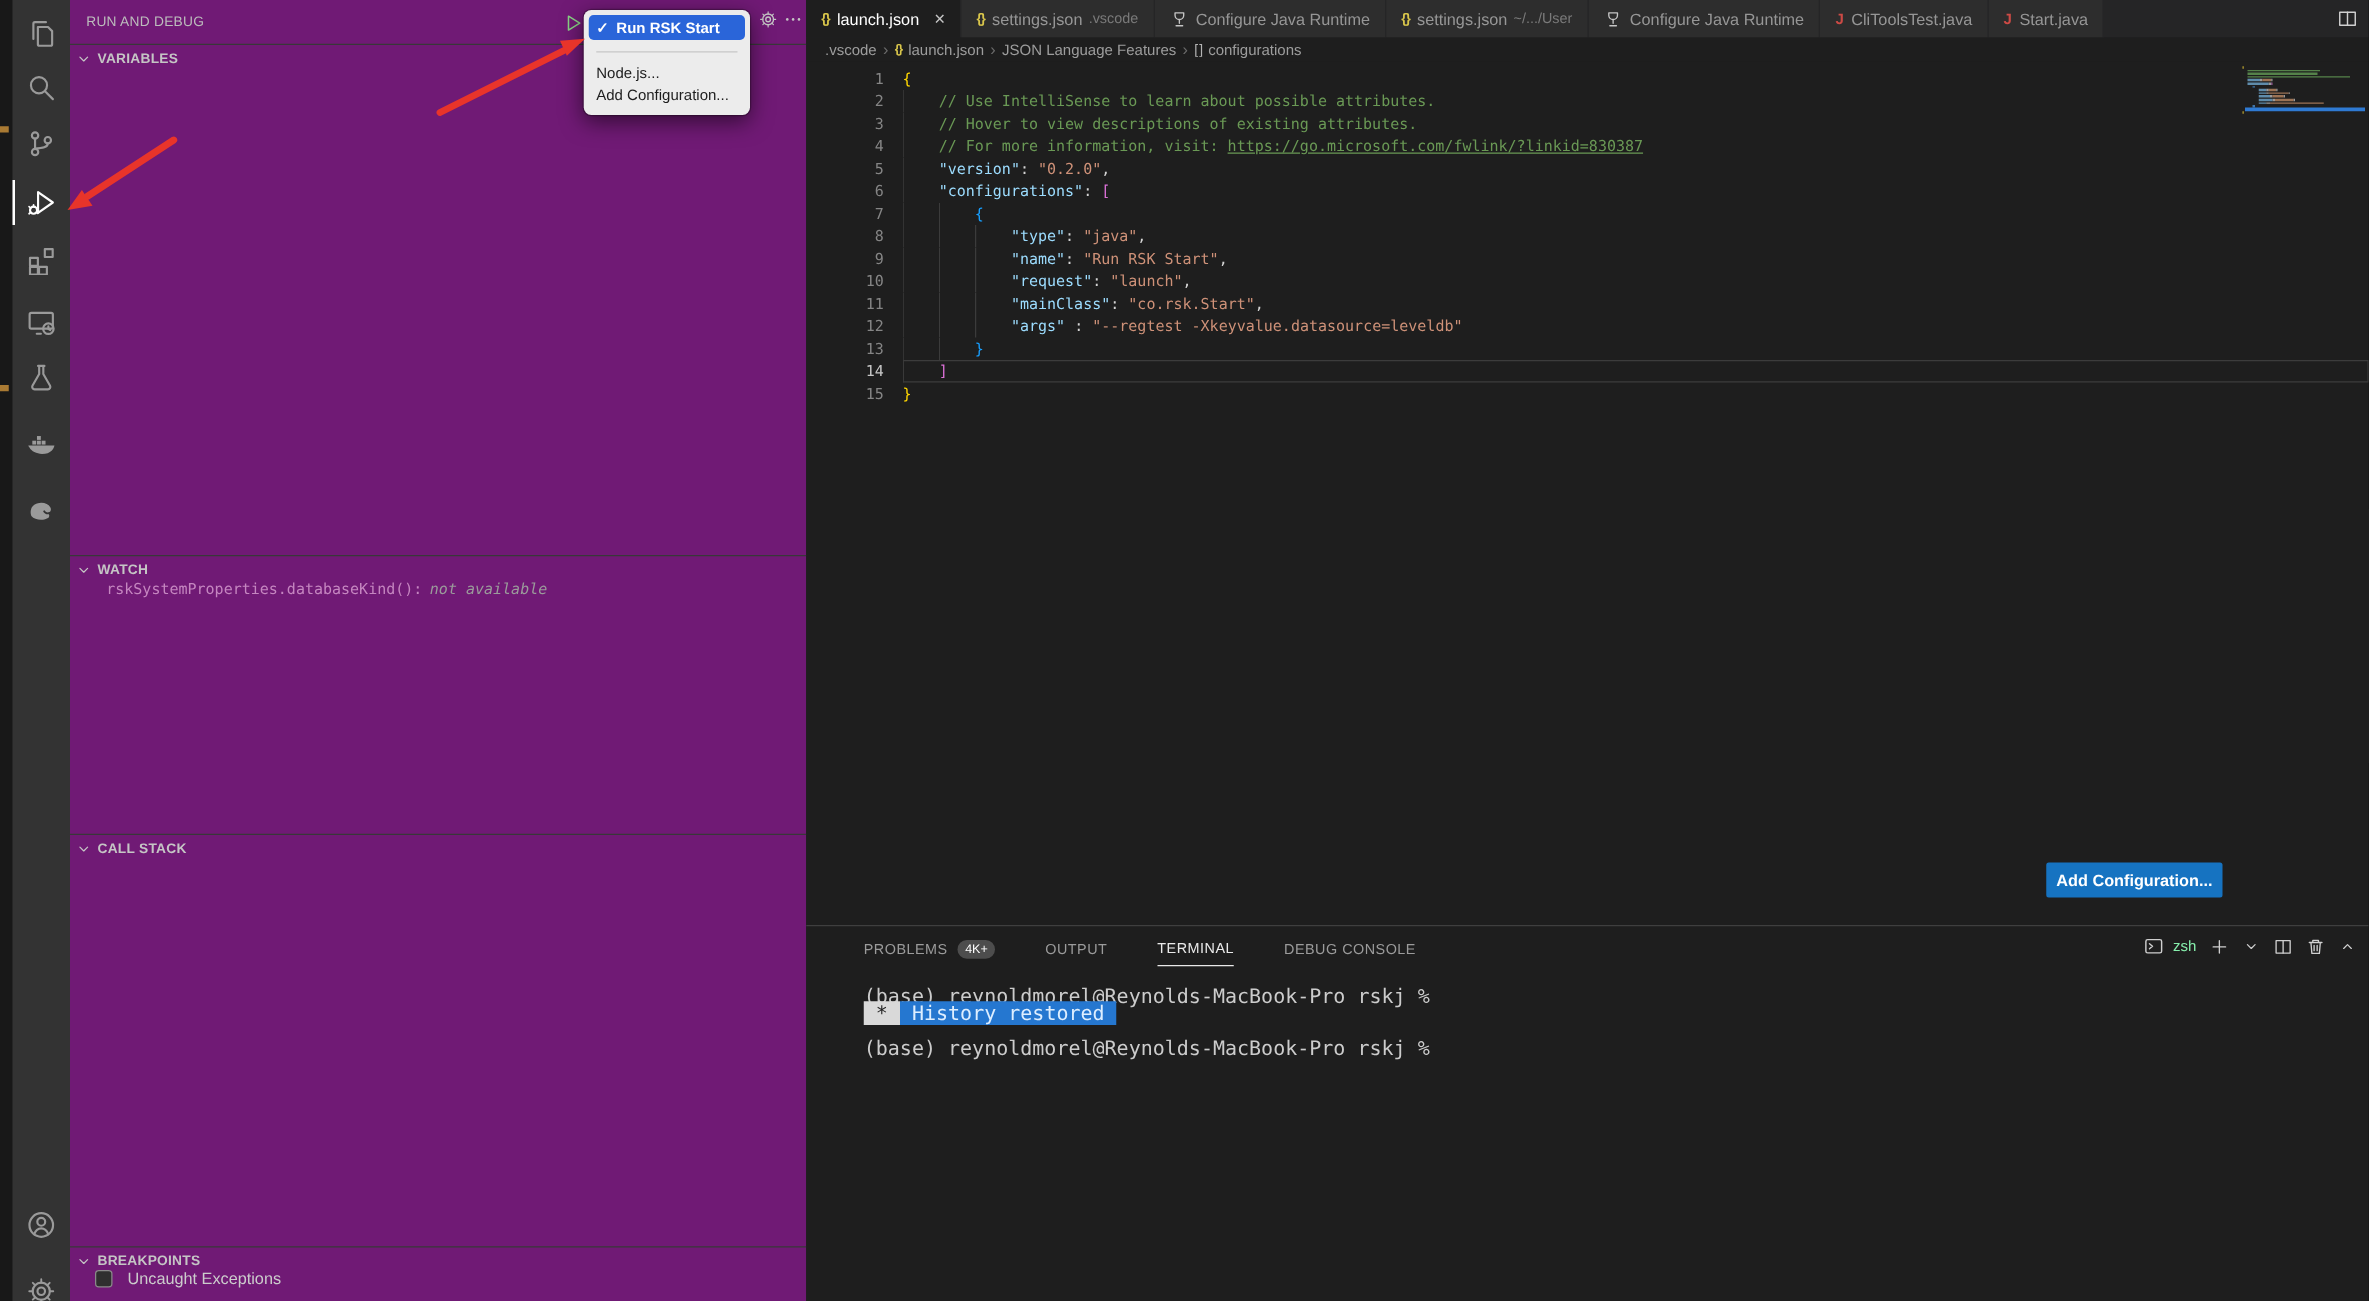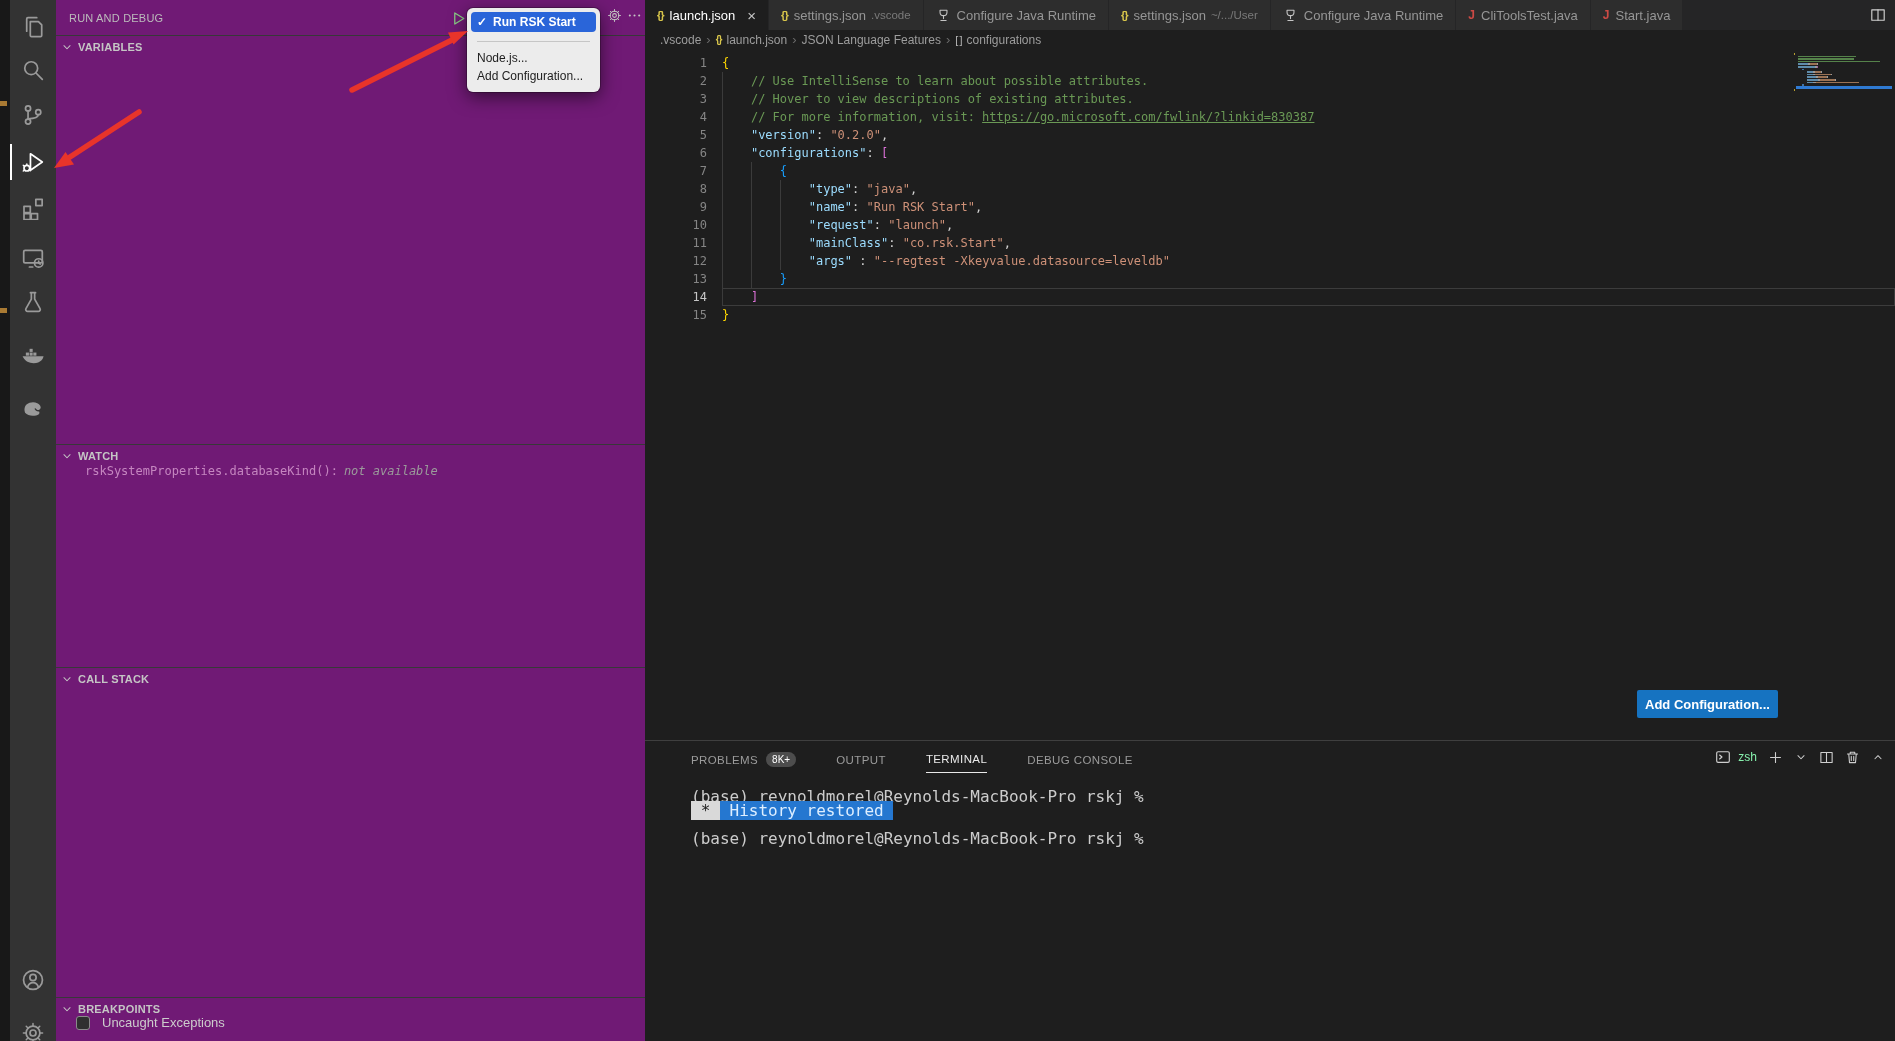--- a/index.html
+++ b/index.html
@@ -449,21 +449,21 @@
         <div class="mm-seg" style="top: 40.4px; left: 4px; width: 1.2px; background: rgb(184, 160, 47);"></div>
         <div class="mm-slider" style="top: 36.8px; left: 6px; width: 96px;"></div>
       </div>
     <button class="add-config-btn">Add Configuration...</button>
   </div>
 
   <div class="panel">
     <div class="panel-tabs" id="panel-tabs">
         <div class="panel-tab">
           <span>PROBLEMS</span>
-          <span class="panel-badge">8K+</span>
+          <span class="panel-badge">4K+</span>
         </div>
         <div class="panel-tab">
           <span>OUTPUT</span>
         </div>
         <div class="panel-tab active">
           <span>TERMINAL</span>
         </div>
         <div class="panel-tab">
           <span>DEBUG CONSOLE</span>
         </div>

